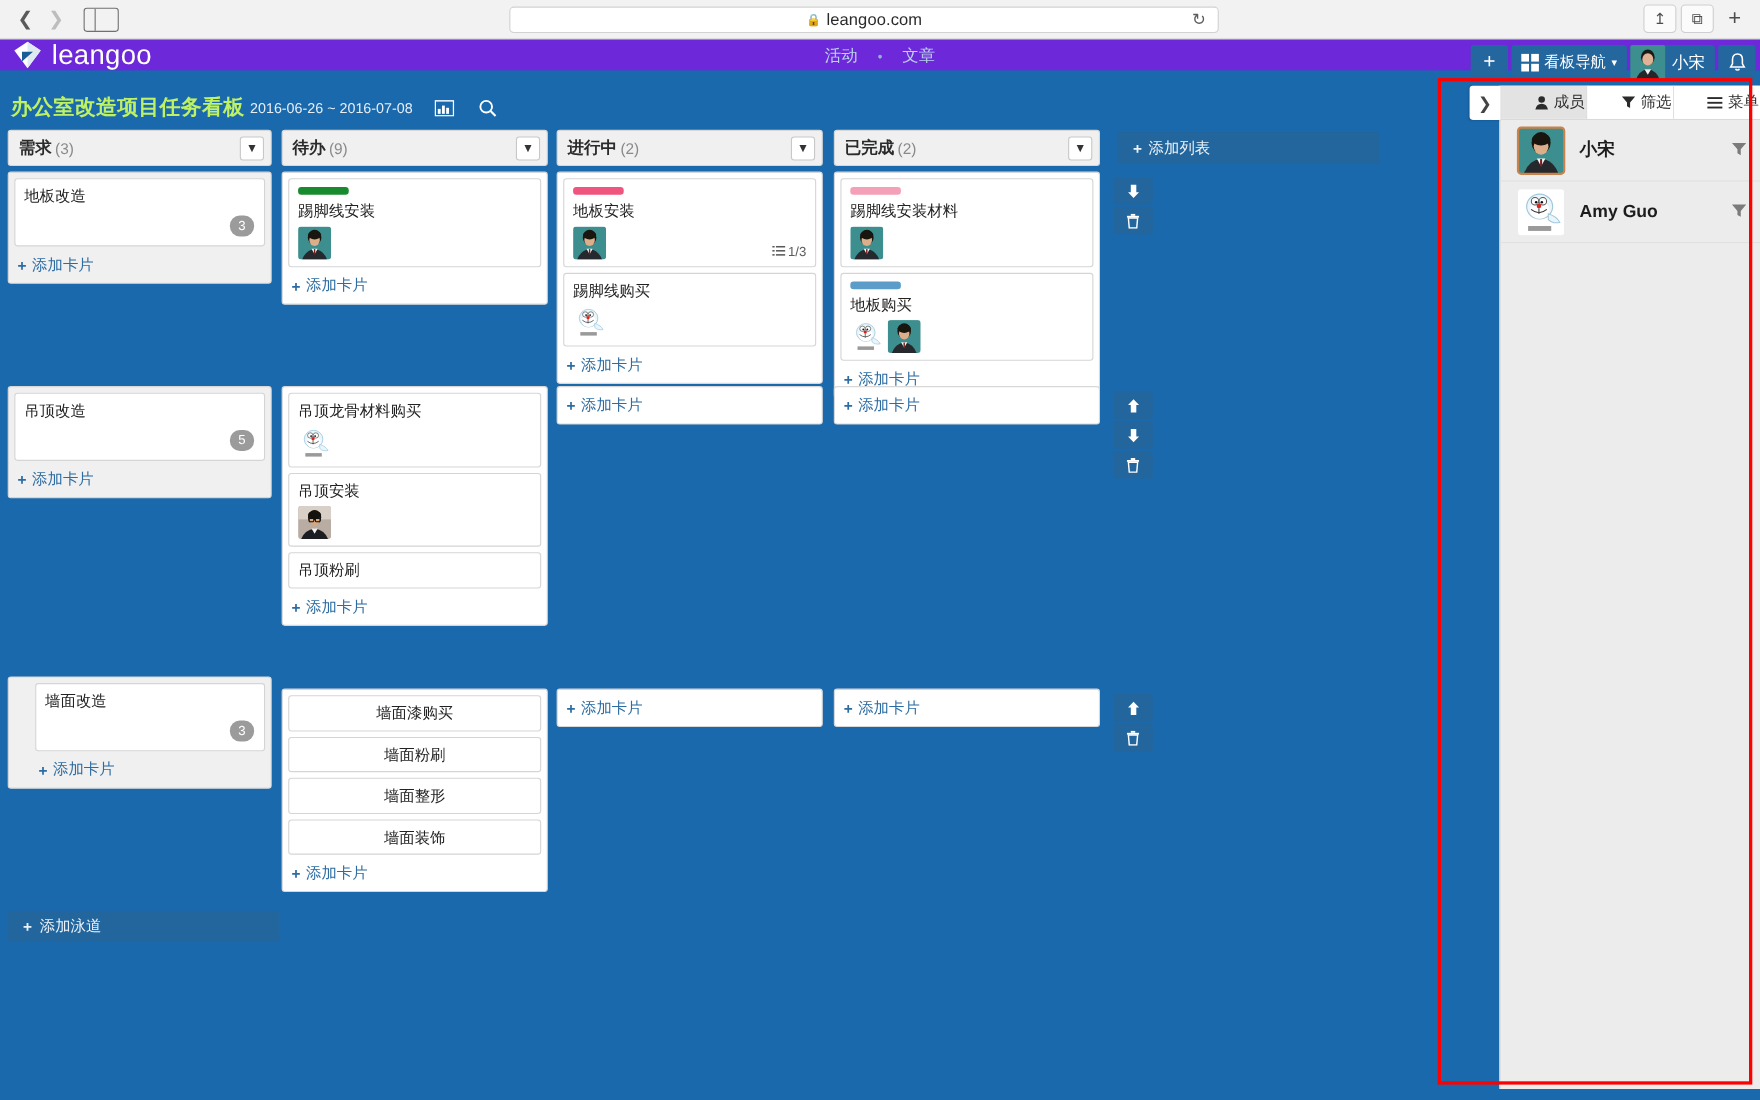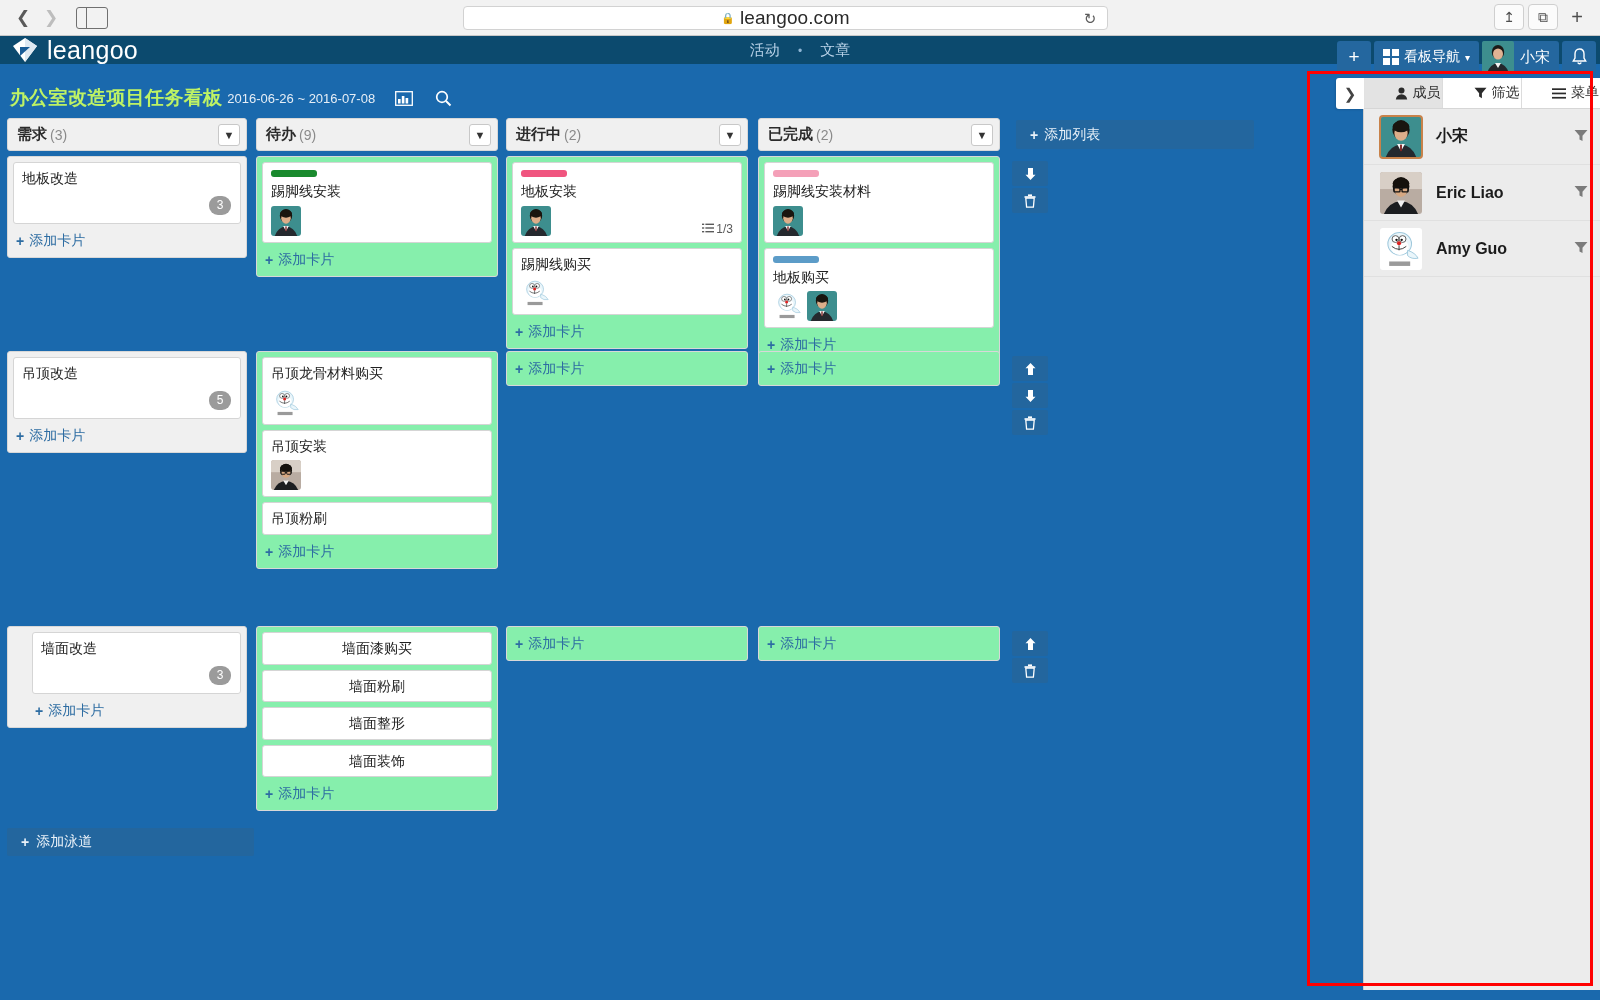--- a/index.html
+++ b/index.html
@@ -27,38 +27,38 @@
     width: 32px; height: 22px; margin-left: 12px;
     border: 1.5px solid #707070; border-radius: 3px;
     display: flex; align-items: stretch;
   }
   .sidebar-toggle .sl { width: 10px; border-right: 1.5px solid #707070; }
   .url-bar {
     position: absolute; left: 463px; top: 6px; width: 645px; height: 24px;
     background: #fff; border: 1px solid #d2d2d2; border-radius: 4px;
     display: flex; align-items: center; justify-content: center;
   }
-  .url-text { font-size: 19px; color: #2a2a2a; letter-spacing: .1px; }
+  .url-text { font-size: 15px; color: #2a2a2a; letter-spacing: .1px; }
   .lock-ico { margin-right: 5px; font-size: 11px; color: #4a4a4a; }
   .reload {
     position: absolute; right: 8px; top: 3px; width: 18px; height: 18px;
     color: #5c5c5c; font-size: 15px; line-height: 18px; text-align: center;
   }
   .right-chrome { position: absolute; right: 8px; top: 4px; display: flex; gap: 4px; align-items: center; }
   .chrome-btn {
     width: 30px; height: 26px; border: 1px solid #cfcfcf; border-radius: 4px;
     background: #fbfbfb; display: flex; align-items: center; justify-content: center;
     color: #4d4d4d; font-size: 14px;
   }
   .chrome-btn.plain { border: none; background: transparent; font-size: 20px; color: #4d4d4d; }
 
   
   .top-nav {
     position: absolute; top: 36px; left: 0; width: 1600px; height: 28px;
-    background: #0c4a6e;
+    background: #6d28d9;
     display: flex; align-items: center;
   }
   .brand { display: flex; align-items: center; margin-left: 12px; gap: 9px; }
   .brand-logo { width: 26px; height: 26px; }
   .brand-name { color: #fff; font-size: 25px; letter-spacing: .3px; font-weight: 400; }
   .nav-center {
     position: absolute; left: 0; right: 0; margin: 0 auto; width: 300px;
     text-align: center; color: #b9d2e8; font-size: 15px;
   }
   .nav-center span { padding: 0 7px; }
@@ -105,21 +105,21 @@
   }
 
   .add-list-btn {
     position: absolute; height: 29px; background: #23669e; border-radius: 2px;
     color: #eaf2f9; font-size: 14px; display: flex; align-items: center; padding-left: 14px; gap: 6px;
   }
 
   
   .listbox {
     position: absolute;
-    background: #86efac; border: 1px solid #d8d8d8; border-radius: 3px;
+    background: #ffffff; border: 1px solid #d8d8d8; border-radius: 3px;
     padding: 5px;
   }
   .listbox.lane-head { background: #f0f0f0; }
 
   .card {
     background: #fff; border: 1px solid #d5d5d5; border-radius: 3px;
     margin-bottom: 5px; padding: 7px 8px 6px 8px;
     position: relative;
   }
   .card:last-of-type { margin-bottom: 4px; }
@@ -552,21 +552,21 @@
           </svg>
         </div>
         <div class="lane-act">
           <svg width="12" height="14" viewBox="0 0 12 14">
         <rect x="0.5" y="2.2" width="11" height="1.6" fill="#fff"></rect>
         <rect x="4" y="0.4" width="4" height="1.8" fill="#fff"></rect>
         <path d="M1.8 4.2 h8.4 l-0.8 9 h-6.8 z" fill="none" stroke="#fff" stroke-width="1.3"></path>
           </svg>
         </div>
       </div>
-      <div class="listbox lane-head" style="left:7px; top:508px; width:240px;padding-left:24px;">
+      <div class="listbox lane-head" style="left:7px; top:497px; width:240px;padding-left:24px;">
       <div class="card lane-card">
         <div class="card-title">墙面改造</div>
         <span class="lane-count">3</span>
       </div>
       <div class="add-card">
     <span class="plus">+</span>
     <span>添加卡片</span>
         </div>
     </div>
       <div class="listbox" style="left:256px; top:508px; width:242px;text-align:center;">
@@ -652,39 +652,20 @@
     <svg class="member-av sel" width="42" height="42" viewBox="0 0 32 32">
       <rect width="32" height="32" fill="#3d8e8e"></rect>
       <ellipse cx="16" cy="10.5" rx="6.6" ry="7.4" fill="#19150f"></ellipse>
       <ellipse cx="16" cy="13" rx="5.1" ry="5.8" fill="#dcae8a"></ellipse>
       <ellipse cx="16" cy="8.2" rx="6.4" ry="4.2" fill="#19150f"></ellipse>
       <path d="M4 32 q3.2-9.3 12-10.4 q8.8 1.1 12 10.4 z" fill="#25292e"></path>
       <path d="M13 21.4 l3 5.4 l3-5.4 z" fill="#f4f4f4"></path>
       <rect x="15.3" y="21.8" width="1.4" height="5" fill="#7a1d1d"></rect>
     </svg>
     <span class="member-name">小宋</span>
-    <span class="member-filter">
-      <svg width="14" height="13" viewBox="0 0 13 12">
-        <path d="M0.5 0.8 h12 l-4.6 5.4 v5 l-2.8 -1.6 v-3.4 z" fill="#7b7b7b"></path>
-          </svg></span>
-  </div>
-      <div class="member-row">
-    <svg class="member-av" width="42" height="42" viewBox="0 0 32 32">
-      <rect width="32" height="32" fill="#b9aca2"></rect>
-      <rect y="0" width="32" height="13" fill="#d8cfc6"></rect>
-      <ellipse cx="16" cy="11" rx="6.4" ry="7.1" fill="#15110c"></ellipse>
-      <ellipse cx="16" cy="13.4" rx="5" ry="5.6" fill="#d6a882"></ellipse>
-      <ellipse cx="16" cy="8.6" rx="6.3" ry="4" fill="#15110c"></ellipse>
-      <rect x="10.6" y="12" width="4.6" height="3.2" rx="0.6" fill="none" stroke="#111" stroke-width="1"></rect>
-      <rect x="16.8" y="12" width="4.6" height="3.2" rx="0.6" fill="none" stroke="#111" stroke-width="1"></rect>
-      <line x1="15.2" y1="13.2" x2="16.8" y2="13.2" stroke="#111" stroke-width="1"></line>
-      <path d="M3 32 q3.4-9 13-10 q9.6 1 13 10 z" fill="#1b1d20"></path>
-      <path d="M13 21.8 l3 5.2 l3-5.2 z" fill="#f0f0f0"></path>
-    </svg>
-    <span class="member-name">Eric Liao</span>
     <span class="member-filter">
       <svg width="14" height="13" viewBox="0 0 13 12">
         <path d="M0.5 0.8 h12 l-4.6 5.4 v5 l-2.8 -1.6 v-3.4 z" fill="#7b7b7b"></path>
           </svg></span>
   </div>
       <div class="member-row">
     <svg class="member-av" width="42" height="42" viewBox="0 0 32 32">
     <rect width="32" height="32" fill="#ffffff"></rect>
     <ellipse cx="15" cy="12" rx="9" ry="8.6" fill="#eaf6fb" stroke="#9fc8dc" stroke-width="0.8"></ellipse>
     <ellipse cx="15" cy="14.5" rx="6.8" ry="6" fill="#ffffff"></ellipse>

